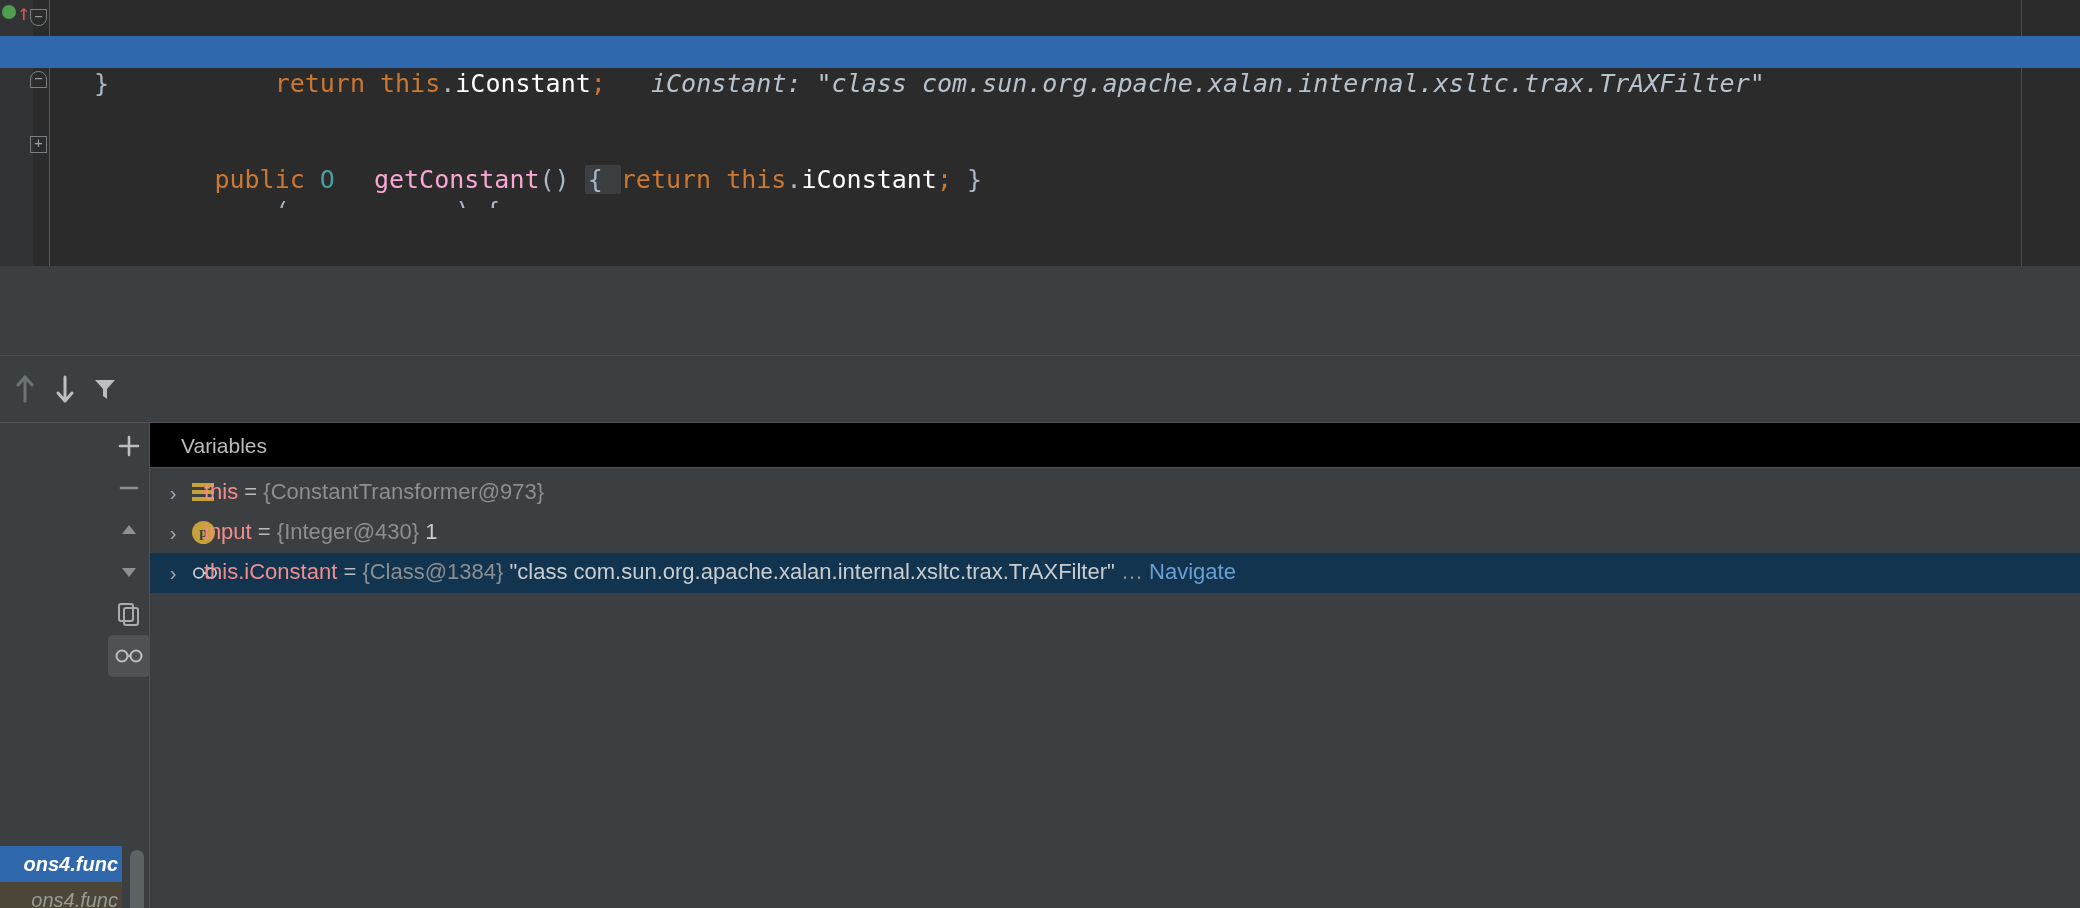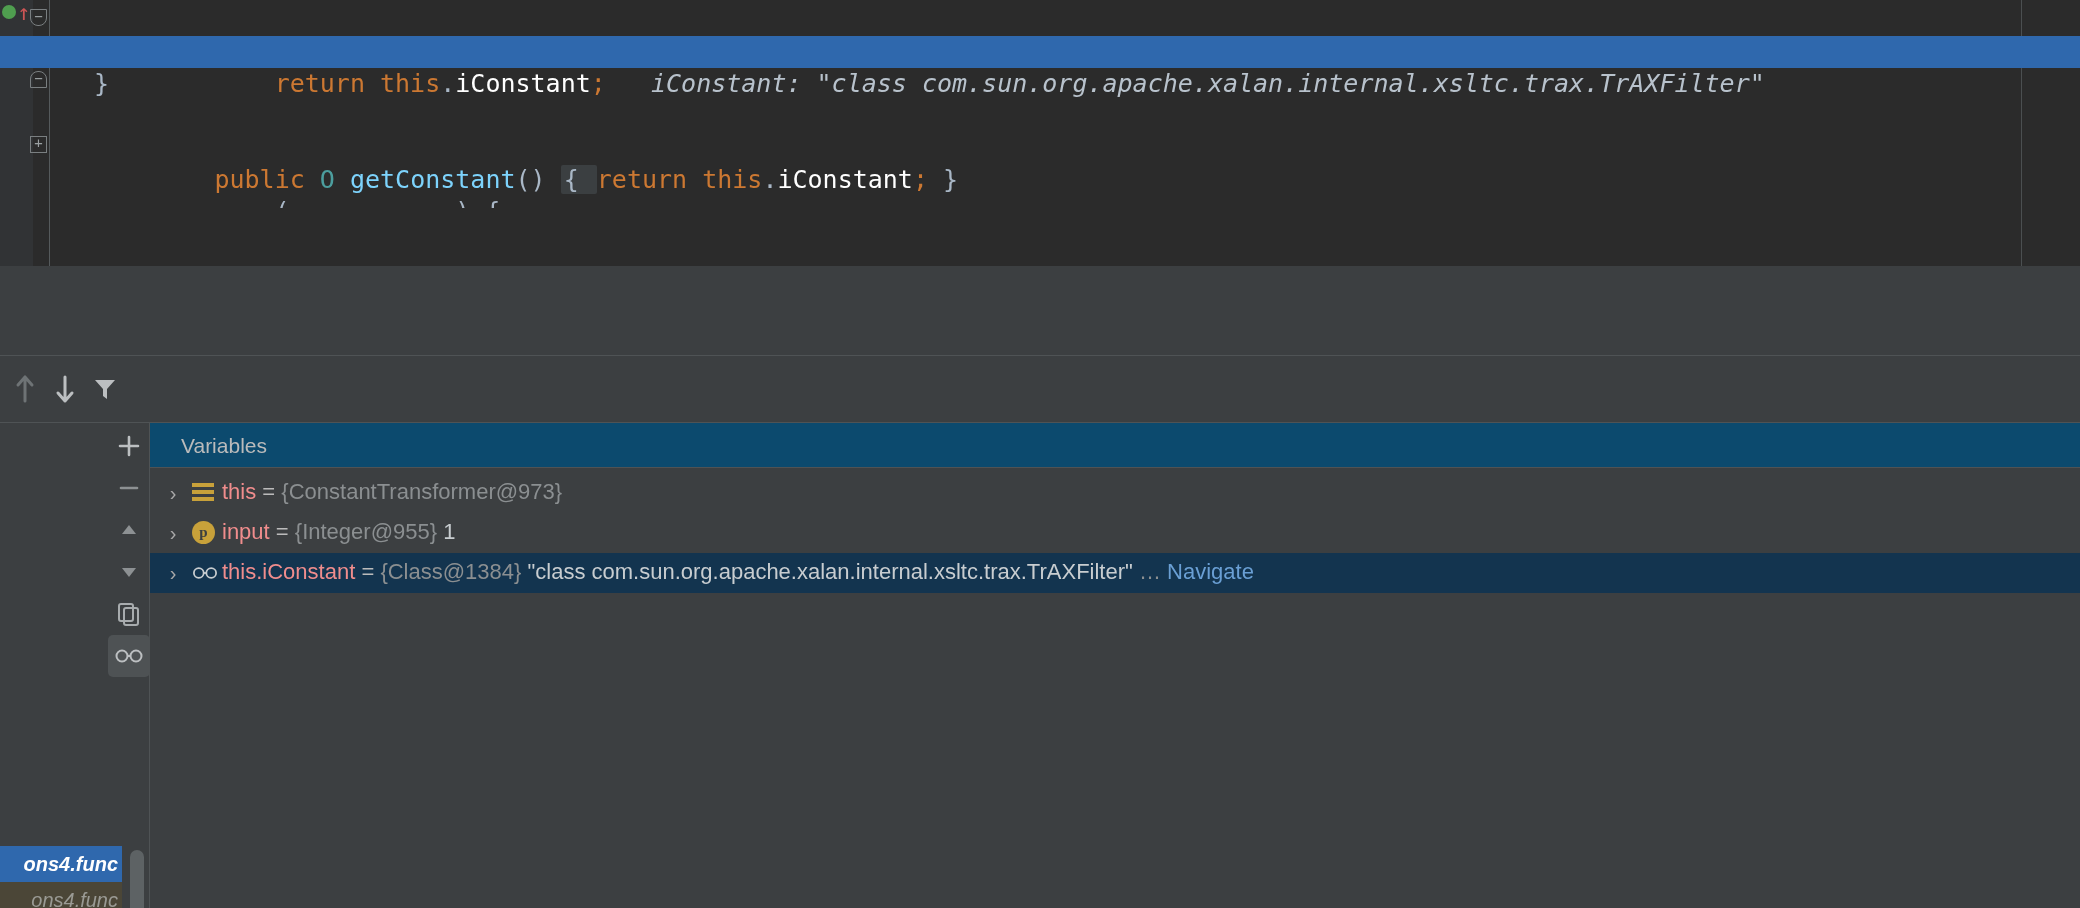--- a/index.html
+++ b/index.html
@@ -56,21 +56,21 @@
     line-height: 32px; white-space: pre;
   }
   .code-line .txt { position: absolute; left: 94px; top: 0; white-space: pre; }
   .line-hl { background: #2f68ad; }
   .line-hl-gutter {
     position: absolute; left: 0; top: 0; width: 94px; height: 32px; background: #2f68ad;
   }
 
   .kw    { color: #cc7832; }
   .type  { color: #4c9e9e; }
-  .mname { color: #7dd3fc; }
+  .mname { color: #f9a8d4; margin-left: 24px; }
   .ident { color: #a9b7c6; }
   .field { color: #ffffff; }
   .punc  { color: #a9b7c6; }
   .hint  { color: #7e8285; font-style: italic; }
   .hint-on-sel { color: #b8c2cc; font-style: italic; }
   .codeblock-brace { background: #3b3f41; padding: 0 3px; border-radius: 2px; }
 
   
   .breadcrumb {
     position: absolute; left: 0; top: 266px; width: 2080px; height: 44px;
@@ -94,21 +94,21 @@
   .d1 { top: 45px; }
   .d2 { top: 112px; }
 
   
   .debug {
     position: absolute; left: 0; top: 423px; width: 2080px; height: 485px;
     background: #3c3f41;
   }
   .vars-header {
     position: absolute; left: 150px; top: 0; width: 1930px; height: 45px;
-    background: #0c4a6e;
+    background: #000000;
   }
   .vars-header-label {
     position: absolute; left: 31px; top: 11px;
     color: #bbbbbb; font-size: 21px;
   }
   .vars-header-border {
     position: absolute; left: 150px; top: 44px; width: 1930px; height: 1px;
     background: #4f5355;
   }
   .vleft-border {
@@ -153,21 +153,21 @@
   
   .var-row {
     position: absolute; left: 150px; width: 1930px; height: 40px;
     font-size: 22px; color: #bbbbbb; white-space: nowrap;
   }
   .var-row .chev {
     position: absolute; left: 12px; top: 8px; width: 22px; height: 24px;
     color: #a9a9a9; font-size: 20px; line-height: 24px; text-align: center;
   }
   .var-row .vicon { position: absolute; left: 42px; top: 8px; width: 24px; height: 24px; }
-  .var-row .vtext { position: absolute; left: 72px; top: 6px; white-space: nowrap; }
+  .var-row .vtext { position: absolute; left: 54px; top: 6px; white-space: nowrap; }
   .var-name  { color: #f08d8d; }
   .var-eq    { color: #bbbbbb; }
   .var-ref   { color: #8b8f91; }
   .var-val   { color: #c8cdd0; }
   .var-ellip { color: #8b8f91; }
   .var-link  { color: #6a9fd4; }
   .row-selected { background: #13344f; }
 
   .ico-fields {
     width: 22px; height: 22px; position: relative; margin-top: 1px;
@@ -332,21 +332,21 @@
         <span class="var-name">this</span><span class="var-eq"> = </span><span class="var-ref">{ConstantTransformer@973}</span>
       </div>
     </div>
 
     <div class="var-row" style="top:90px;">
       <div class="chev">›</div>
       <div class="vicon">
         <div class="ico-param">p</div>
       </div>
       <div class="vtext">
-        <span class="var-name">input</span><span class="var-eq"> = </span><span class="var-ref">{Integer@955}</span><span class="var-val"> 1</span>
+        <span class="var-name">input</span><span class="var-eq"> = </span><span class="var-ref">{Integer@430}</span><span class="var-val"> 1</span>
       </div>
     </div>
 
     <div class="var-row row-selected" style="top:130px;">
       <div class="chev">›</div>
       <div class="vicon">
         <svg class="ico-glasses" viewBox="0 0 28 18">
           <circle cx="7" cy="9" r="5.5" fill="none" stroke="#c8cdd0" stroke-width="2"></circle>
           <circle cx="21" cy="9" r="5.5" fill="none" stroke="#c8cdd0" stroke-width="2"></circle>
           <path d="M12.5 9 L15.5 9" stroke="#c8cdd0" stroke-width="2"></path>

